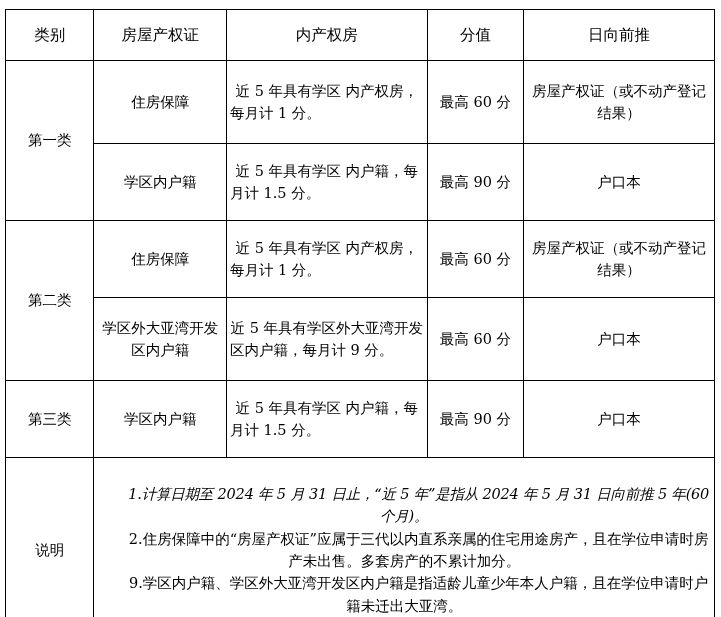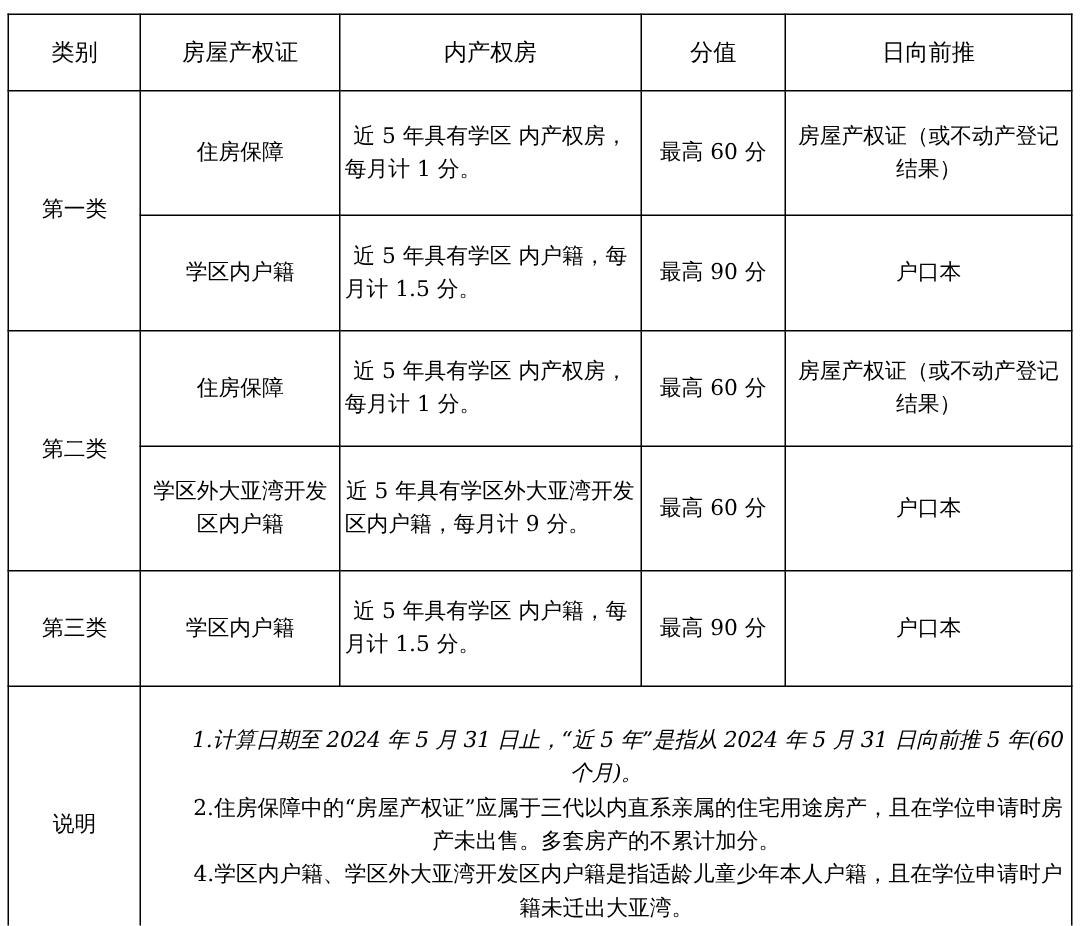--- a/index.html
+++ b/index.html
@@ -151,18 +151,18 @@
         <td class="item">学区内户籍</td>
         <td class="desc">近 5 年具有学区 内户籍，每月计 1.5 分。</td>
         <td class="val">最高 90 分</td>
         <td class="mat">户口本</td>
       </tr>
       <tr class="note">
         <td class="note-label">说明</td>
         <td class="note-body" colspan="4">
           <p class="note-p tight">1.计算日期至 2024 年 5 月 31 日止，“近 5 年”是指从 2024 年 5 月 31 日向前推 5 年(60 个月)。</p>
           <p class="note-p">2.住房保障中的“房屋产权证”应属于三代以内直系亲属的住宅用途房产，且在学位申请时房产未出售。多套房产的不累计加分。</p>
-          <p class="note-p">4.学区内户籍、学区外大亚湾开发区内户籍是指适龄儿童少年本人户籍，且在学位申请时户籍未迁出大亚湾。</p>
+          <p class="note-p">9.学区内户籍、学区外大亚湾开发区内户籍是指适龄儿童少年本人户籍，且在学位申请时户籍未迁出大亚湾。</p>
         </td>
       </tr>
     </tbody>
   </table>
 </div>
 
 </body></html>

